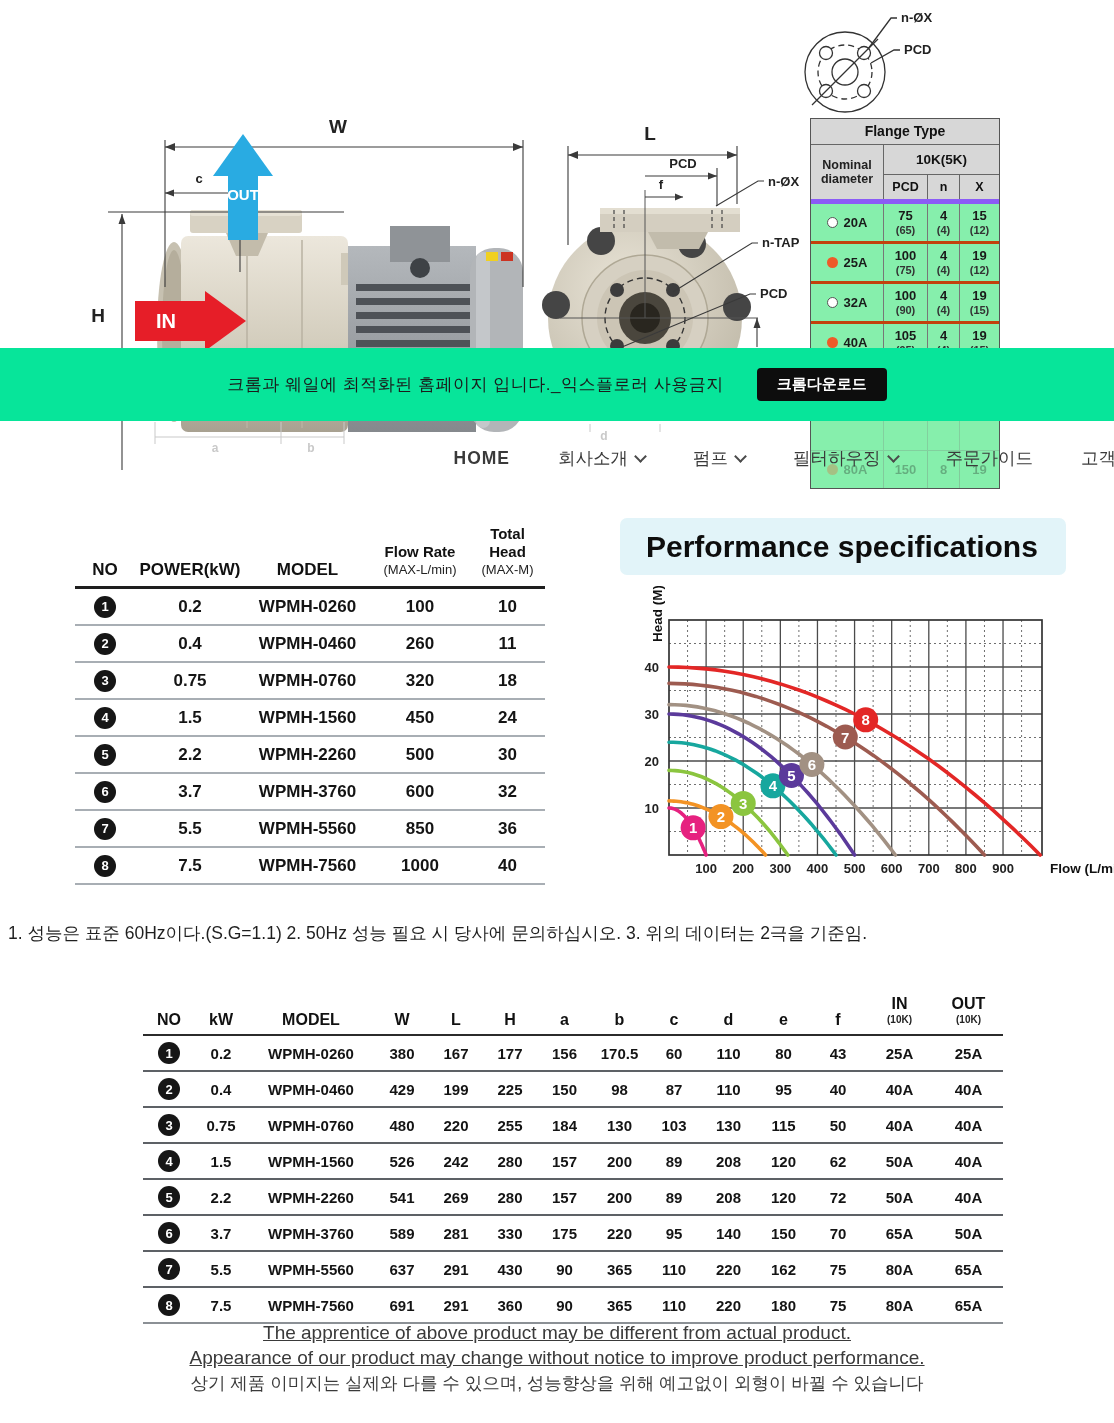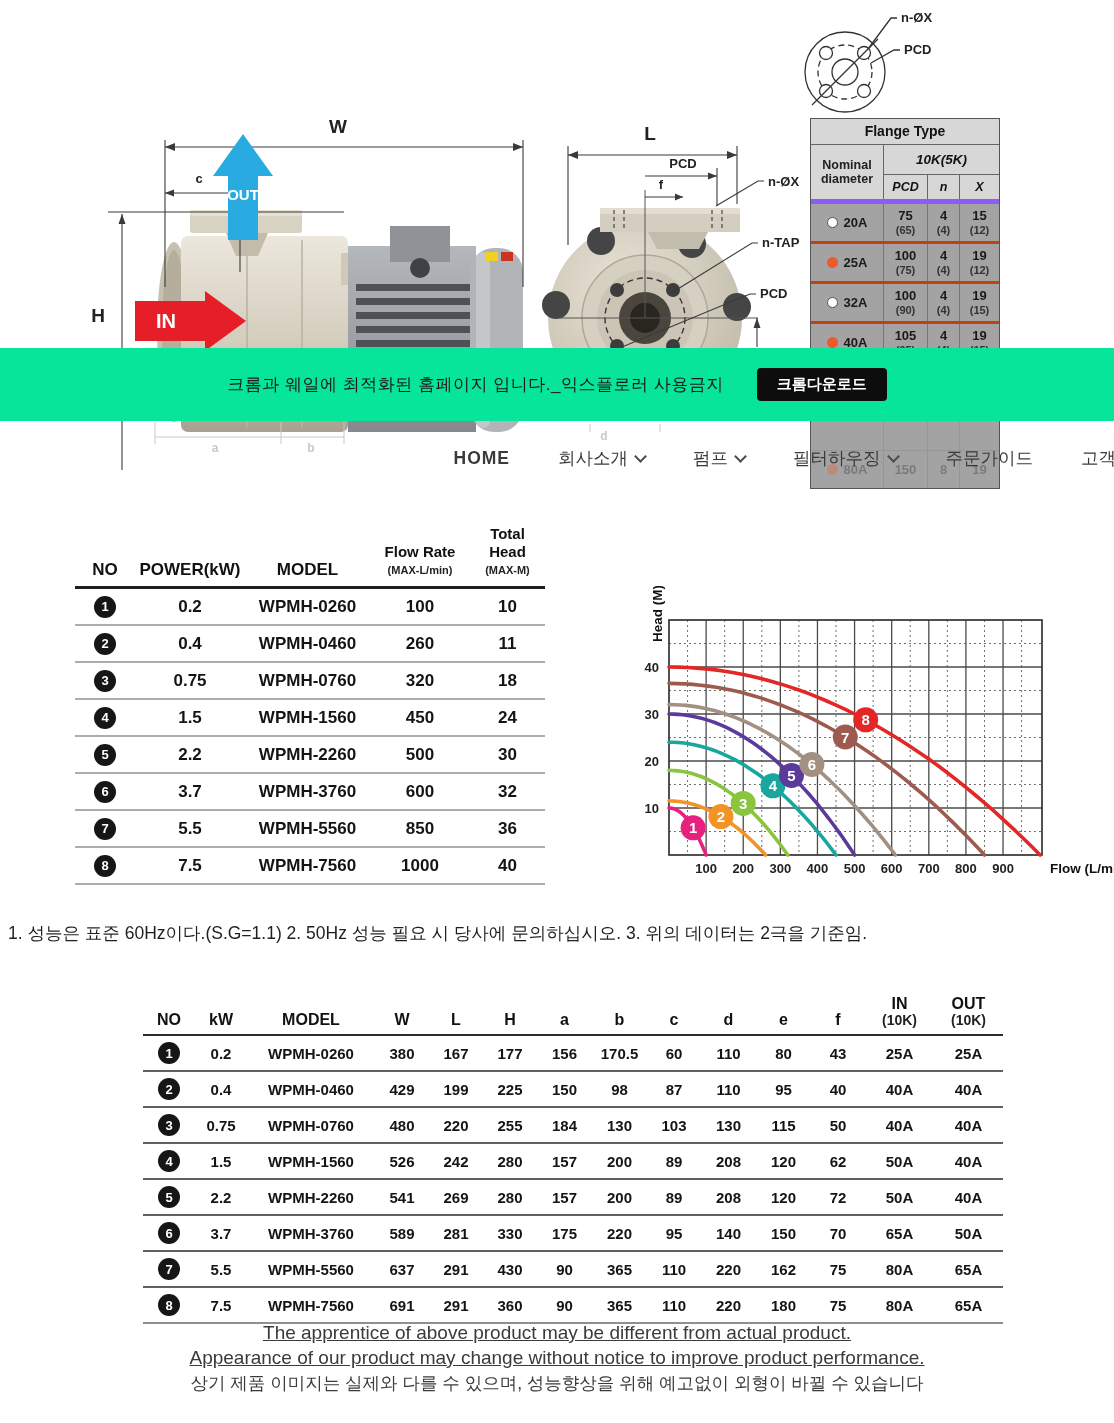--- a/index.html
+++ b/index.html
@@ -11,29 +11,29 @@
   .dim-line{stroke:#3a3a3a;stroke-width:1.1;}
   .dim-line-faint{stroke:#c9c9c9;stroke-width:1;}
   .dim-text{font:bold 19px "Liberation Sans",sans-serif;fill:#222;}
   .dim-text-sm{font:bold 13px "Liberation Sans",sans-serif;fill:#222;}
   .dim-text-faint{font:bold 12px "Liberation Sans",sans-serif;fill:#c9c9c9;}
   .leader{stroke:#3a3a3a;stroke-width:1.1;fill:none;}
   .arrow-label{font:bold 15px "Liberation Sans",sans-serif;fill:#fff;text-anchor:middle;}
 
   
   .ftable{position:absolute;left:810px;top:118px;width:190px;z-index:2;
-          border:1.5px solid #555;box-sizing:border-box;background:#a3a3a3;
+          border:1.5px solid #555;box-sizing:border-box;background:#86efac;
           font-family:"Liberation Sans",sans-serif;}
   .ft-title{height:25px;line-height:25px;text-align:center;background:#d7d7d7;
             font-weight:bold;font-size:14px;border-bottom:1px solid #666;color:#111;}
   .ft-head{display:flex;border-bottom:5px solid #8b5cf6;}
   .ft-nominal{width:72px;background:#d7d7d7;border-right:1px solid #666;
               display:flex;align-items:center;justify-content:center;text-align:center;
               font-weight:bold;font-size:12.5px;color:#222;height:54px;}
-  .ft-headR{flex:1;font-style:italic;}
+  .ft-headR{flex:1;}
   .ft-10k{height:29px;line-height:29px;background:#d7d7d7;text-align:center;
           font-weight:bold;font-size:13.5px;border-bottom:1px solid #666;color:#111;}
   .ft-cols{display:flex;height:24px;background:#d7d7d7;}
   .ft-cols div{line-height:24px;text-align:center;font-weight:bold;font-size:12.5px;color:#111;}
   .ft-row{display:flex;border-bottom:3px solid #c2410c;height:37px;}
   .ft-row:last-child{border-bottom:none;}
   .ft-c0{width:72px;border-right:1px solid #777;display:flex;align-items:center;
          justify-content:center;font-weight:bold;font-size:13px;gap:6px;color:#1a1a1a;}
   .ft-cell{display:flex;flex-direction:column;align-items:center;justify-content:center;
            font-weight:bold;font-size:13px;line-height:15px;color:#1a1a1a;}
@@ -61,21 +61,21 @@
   .nav-item{font-size:17.5px;color:#3a3a3a;padding:0 24px;white-space:nowrap;cursor:pointer;}
   .nav-item.home{font-weight:600;letter-spacing:1px;}
   .caret{display:inline-block;width:7px;height:7px;border-right:2px solid #4a4a4a;
          border-bottom:2px solid #4a4a4a;transform:rotate(45deg);margin-left:8px;vertical-align:3px;}
 
   
   .perf-table{position:absolute;left:75px;top:524px;width:470px;z-index:2;
               border-collapse:collapse;table-layout:fixed;}
   .perf-table th{vertical-align:bottom;padding-bottom:7px;border-bottom:3px solid #1e1e1e;
                  font-size:17px;color:#111;line-height:18px;}
-  .perf-table th .sub{display:block;font-size:11px;font-weight:bold;color:#222;}
+  .perf-table th .sub{display:block;font-size:13px;font-weight:normal;color:#222;}
   .perf-table td{height:33px;text-align:center;font-weight:bold;font-size:17px;color:#141414;
                  border-bottom:2px solid #a8aeb4;}
   .badge{display:inline-flex;width:22px;height:22px;border-radius:50%;background:#161616;
          color:#fff;font-size:13px;font-weight:bold;align-items:center;justify-content:center;}
 
   
   .perf-title{position:absolute;left:620px;top:518px;width:446px;height:57px;z-index:2;
               background:#e2f4f9;border-radius:7px;display:flex;align-items:center;
               padding-left:26px;box-sizing:border-box;
               font-size:30px;font-weight:bold;color:#0d0d0d;}
@@ -89,21 +89,21 @@
   .marker-num{font:bold 15px "Liberation Sans",sans-serif;fill:#fff;text-anchor:middle;}
 
   
   .note{position:absolute;left:8px;top:903px;width:1060px;font-size:17.5px;color:#1f1f1f;z-index:2;}
 
   
   .dims-table{position:absolute;left:143px;top:995px;width:860px;z-index:2;
               border-collapse:collapse;table-layout:fixed;}
   .dims-table th{vertical-align:bottom;padding-bottom:6px;border-bottom:2.5px solid #2b2b2b;
                  font-size:16px;color:#111;line-height:16px;}
-  .dims-table th .sub{display:block;font-size:14px;font-weight:bold;color:#222;}
+  .dims-table th .sub{display:block;font-size:10px;font-weight:bold;color:#222;}
   .dims-table td{height:32px;text-align:center;font-weight:bold;font-size:15px;color:#141414;
                  border-bottom:2px solid #5d6166;}
   .dims-table tr:last-child td{border-bottom:2px solid #8b9095;}
 
   
   .footer{position:absolute;left:0;top:1320px;width:1114px;text-align:center;z-index:2;color:#3a3a3a;}
   .footer .f1,.footer .f2{font-size:19px;line-height:25px;text-decoration:underline;}
   .footer .f3{font-size:17.5px;line-height:27px;}
 </style>
 </head>
@@ -478,20 +478,21 @@
         <tr>
           <td><span class="badge">8</span></td>
           <td>7.5</td>
           <td>WPMH-7560</td>
           <td>1000</td>
           <td>40</td>
         </tr>
       </tbody>
   </table>
 
+  <div class="perf-title">Performance specifications</div>
   <svg class="chart-svg" id="perf-chart" width="486" height="306" viewBox="0 0 486 306">
       <line x1="59.55721393034826" y1="34" x2="59.55721393034826" y2="269" class="grid-minor"></line>
       <line x1="96.67164179104478" y1="34" x2="96.67164179104478" y2="269" class="grid-minor"></line>
       <line x1="133.7860696517413" y1="34" x2="133.7860696517413" y2="269" class="grid-minor"></line>
       <line x1="170.90049751243782" y1="34" x2="170.90049751243782" y2="269" class="grid-minor"></line>
       <line x1="208.01492537313433" y1="34" x2="208.01492537313433" y2="269" class="grid-minor"></line>
       <line x1="245.12935323383087" y1="34" x2="245.12935323383087" y2="269" class="grid-minor"></line>
       <line x1="282.2437810945274" y1="34" x2="282.2437810945274" y2="269" class="grid-minor"></line>
       <line x1="319.3582089552239" y1="34" x2="319.3582089552239" y2="269" class="grid-minor"></line>
       <line x1="356.4726368159204" y1="34" x2="356.4726368159204" y2="269" class="grid-minor"></line>

